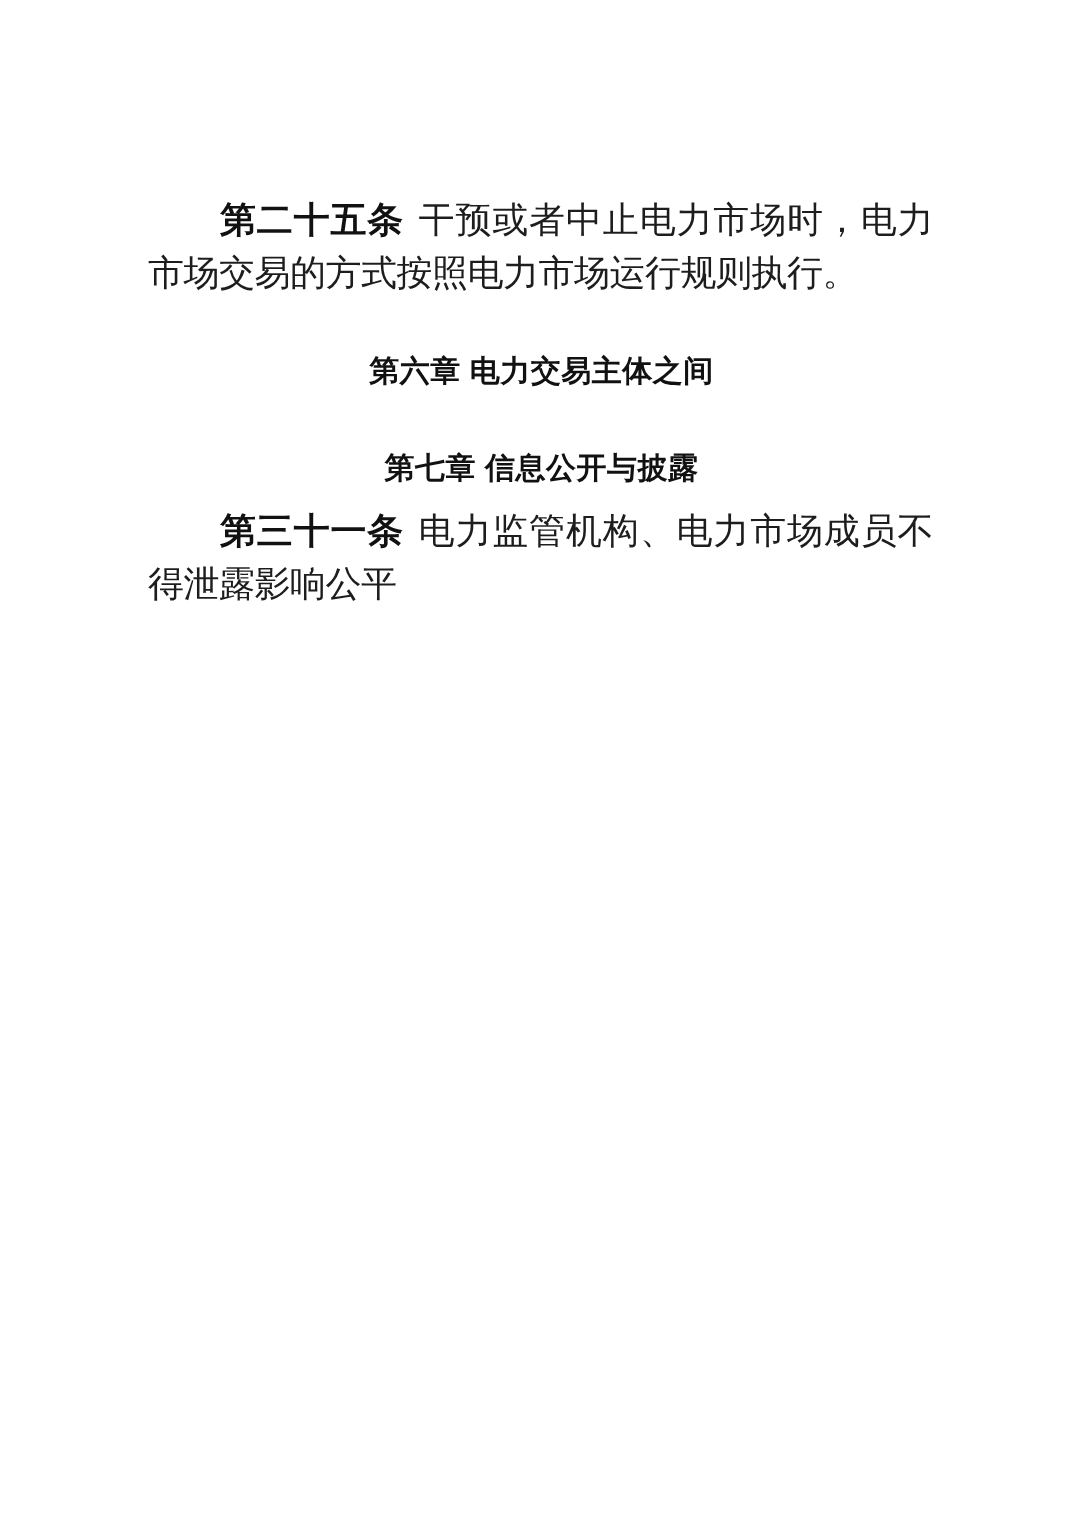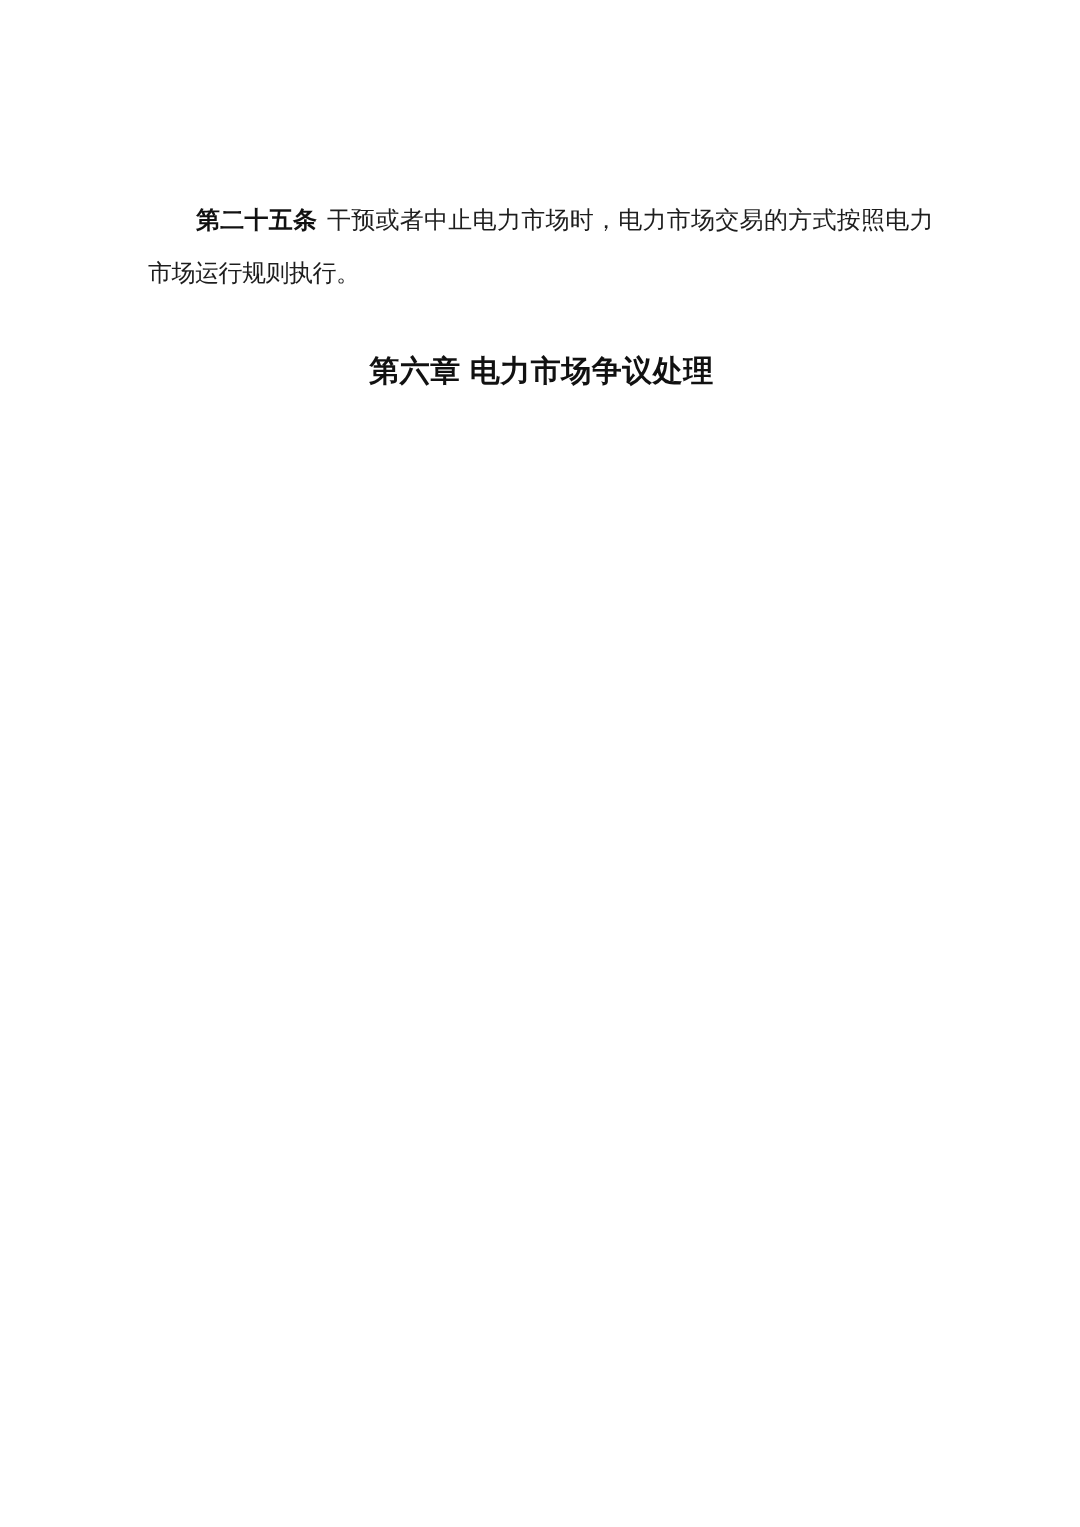--- a/index.html
+++ b/index.html
@@ -18,21 +18,21 @@
   .content {
     position: absolute;
     top: 193px;
     left: 148px;
     width: 787px;
     font-family: "Liberation Serif", "DejaVu Serif", serif;
     color: #1d1d1d;
   }
   p.article {
     margin: 0 2px 3px 0;
-    font-size: 24px;
+    font-size: 36px;
     line-height: 53px;
     letter-spacing: -0.5px;
     text-indent: 2em;
     text-align: justify;
     text-justify: inter-ideograph;
   }
   p.article .num {
     font-weight: bold;
     font-family: "Liberation Sans", "DejaVu Sans", sans-serif;
     margin-right: 0.4em;
@@ -48,15 +48,17 @@
     font-family: "Liberation Sans", "DejaVu Sans", sans-serif;
     color: #111111;
   }
 </style>
 </head>
 <body>
 
 <div class="page">
   <div class="content">
       <p class="article"><span class="num">第二十五条</span><span>干预或者中止电力市场时，电力市场交易的方式按照电力市场运行规则执行。</span></p>
-      <div class="chapter">第六章 电力市场争议处理</div>
+      <div class="chapter">第六章 电力交易主体之间</div>
+      <div class="chapter">第七章 信息公开与披露</div>
+      <p class="article"><span class="num">第三十一条</span><span>电力监管机构、电力市场成员不得泄露影响公平</span></p>
     </div>
 </div>
 
 </body></html>

